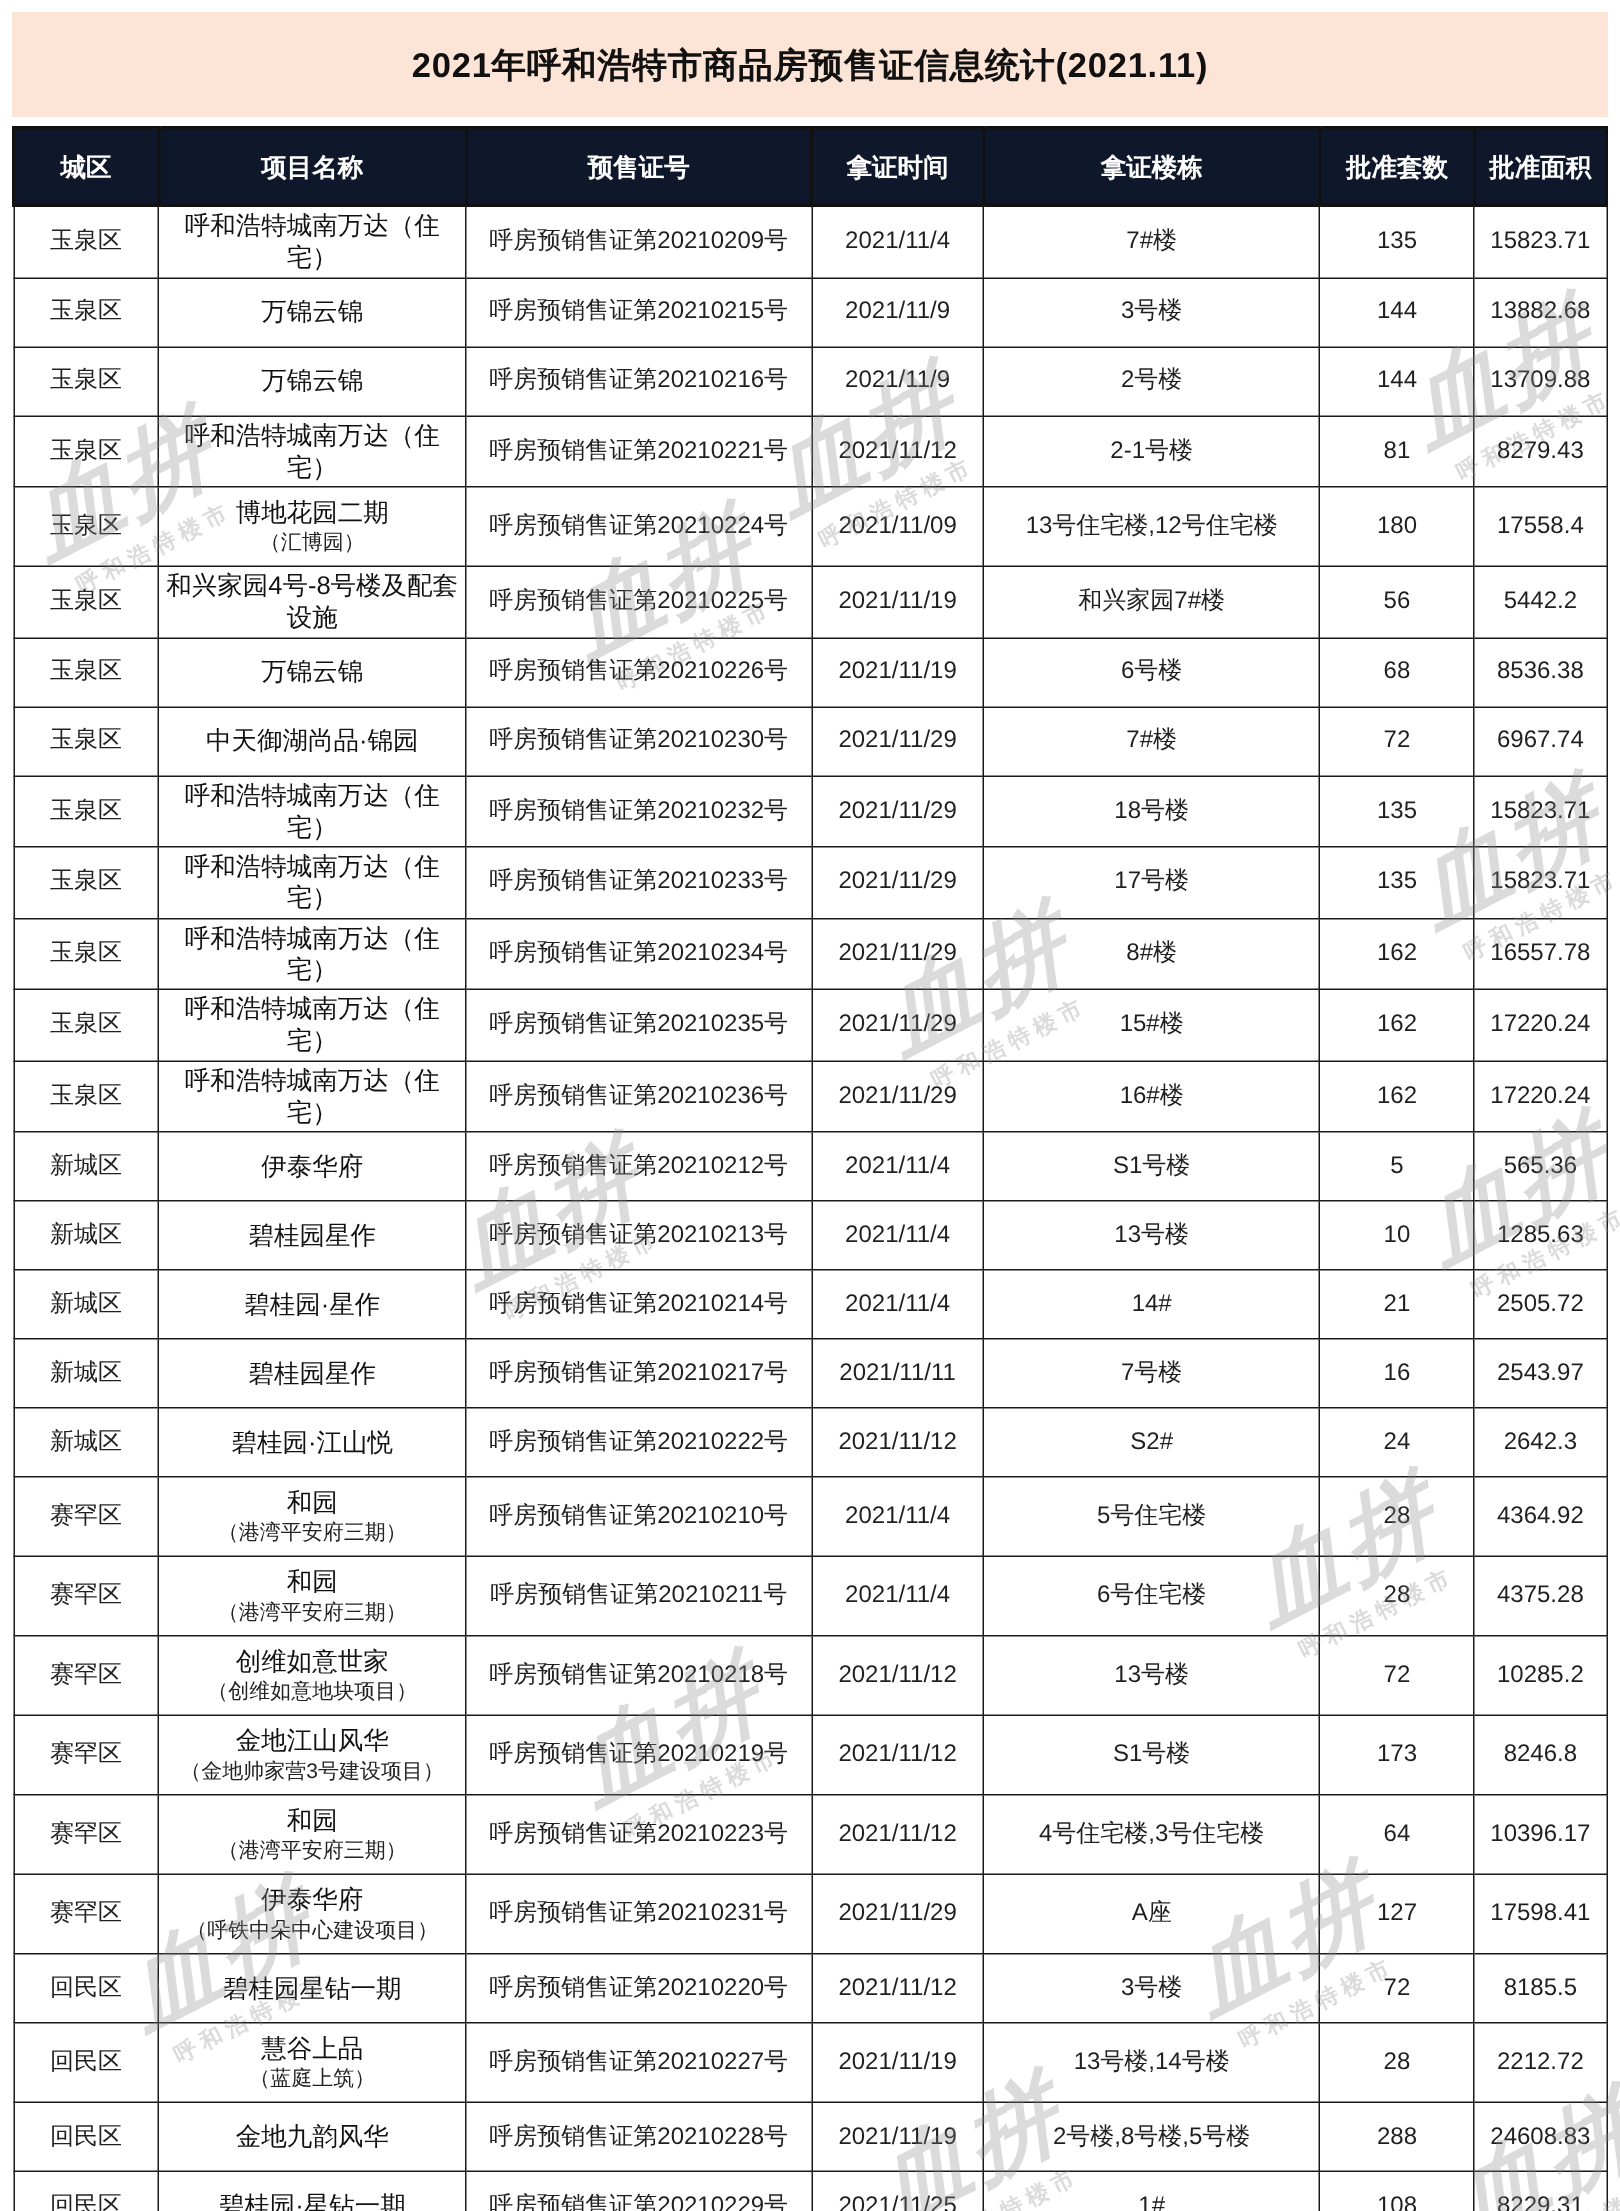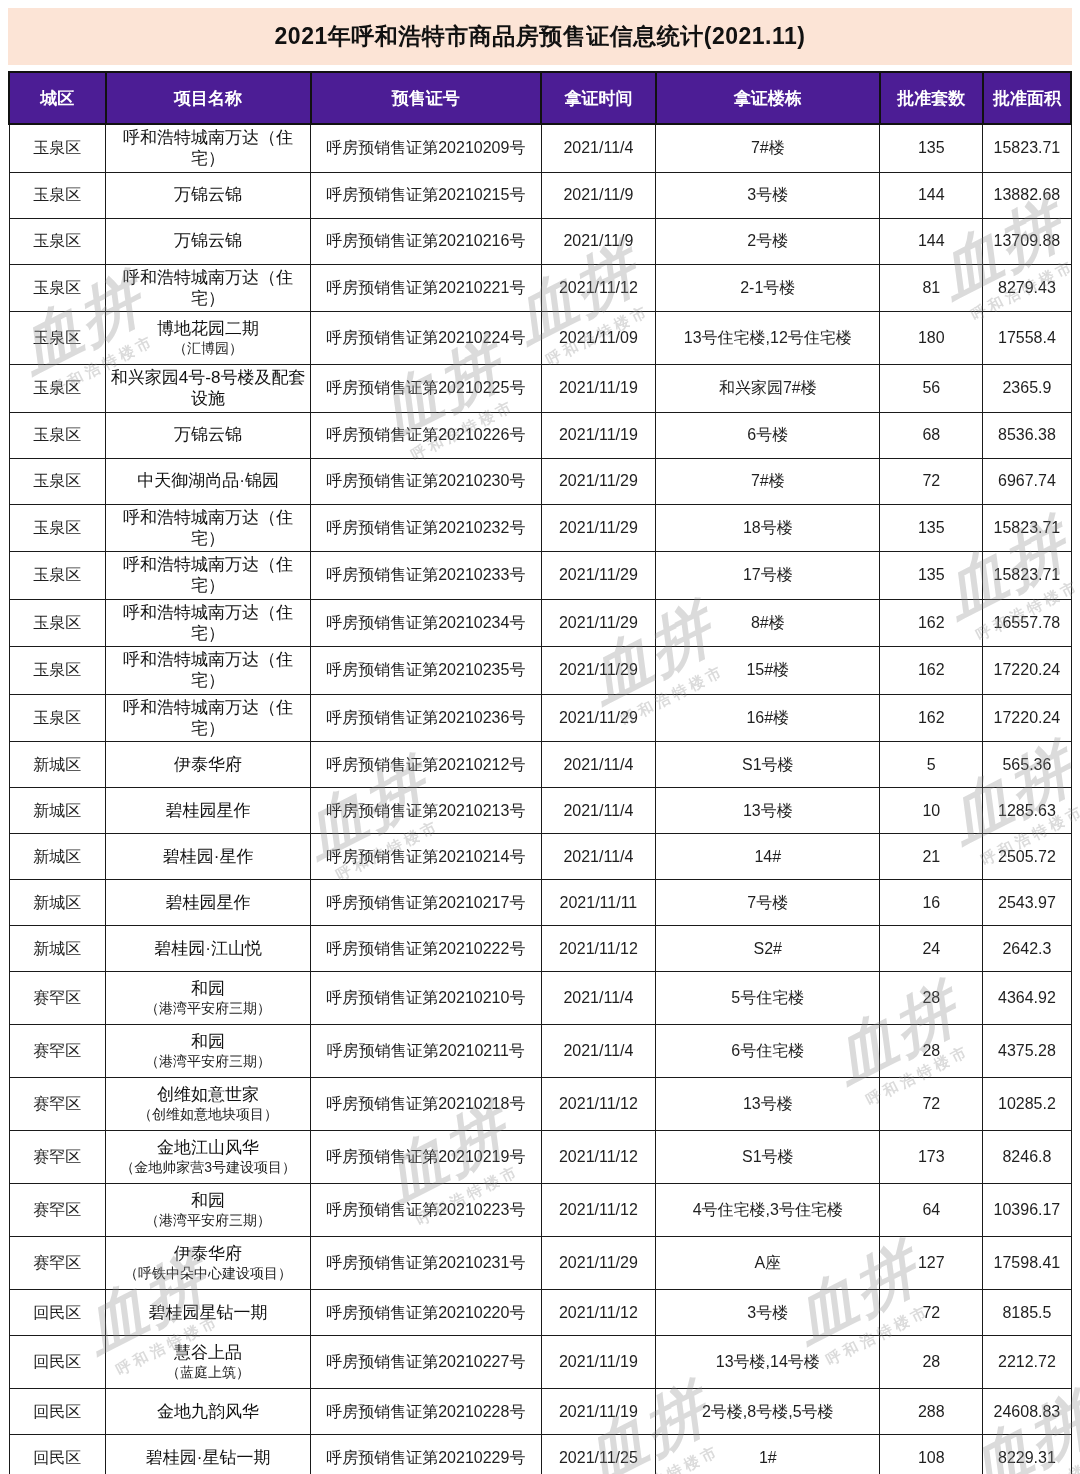--- a/index.html
+++ b/index.html
@@ -7,36 +7,36 @@
   body {
     width:1080px; height:1474px;
     background:#ffffff;
     font-family:"Liberation Sans", sans-serif;
     position:relative;
     overflow:hidden;
   }
   .page { padding:8px; position:relative; }
   .title-bar {
     background:#fce4d6;
-    height:57px;
+    height:70px;
     display:flex; align-items:center; justify-content:center;
     margin-bottom:6px;
   }
   .title-bar h1 {
     margin:0;
     font-size:23px; font-weight:bold; color:#111;
     letter-spacing:0.5px;
   }
   table.permits {
     width:1064px;
     border-collapse:collapse;
     table-layout:fixed;
   }
   table.permits th {
-    background:#4c1d95;
+    background:#0f172a;
     color:#ffffff;
     font-size:17px; font-weight:bold;
     height:52px;
     border:2px solid #111111;
     padding:2px;
   }
   table.permits td {
     border:1.5px solid #1a1a1a;
     text-align:center; vertical-align:middle;
     font-size:16px; color:#1f1f1f;
@@ -166,21 +166,21 @@
         <tr class="row-single">
       <td class="cell-district">玉泉区</td>
       <td class="cell-project">
         <span class="project-title">和兴家园4号-8号楼及配套设施</span>
 
       </td>
       <td class="cell-cert">呼房预销售证第20210225号</td>
       <td class="cell-date">2021/11/19</td>
       <td class="cell-buildings">和兴家园7#楼</td>
       <td class="cell-units">56</td>
-      <td class="cell-area">2365.9</td>
+      <td class="cell-area">5442.2</td>
     </tr>
         <tr class="row-single">
       <td class="cell-district">玉泉区</td>
       <td class="cell-project">
         <span class="project-title">万锦云锦</span>
 
       </td>
       <td class="cell-cert">呼房预销售证第20210226号</td>
       <td class="cell-date">2021/11/19</td>
       <td class="cell-buildings">6号楼</td>

